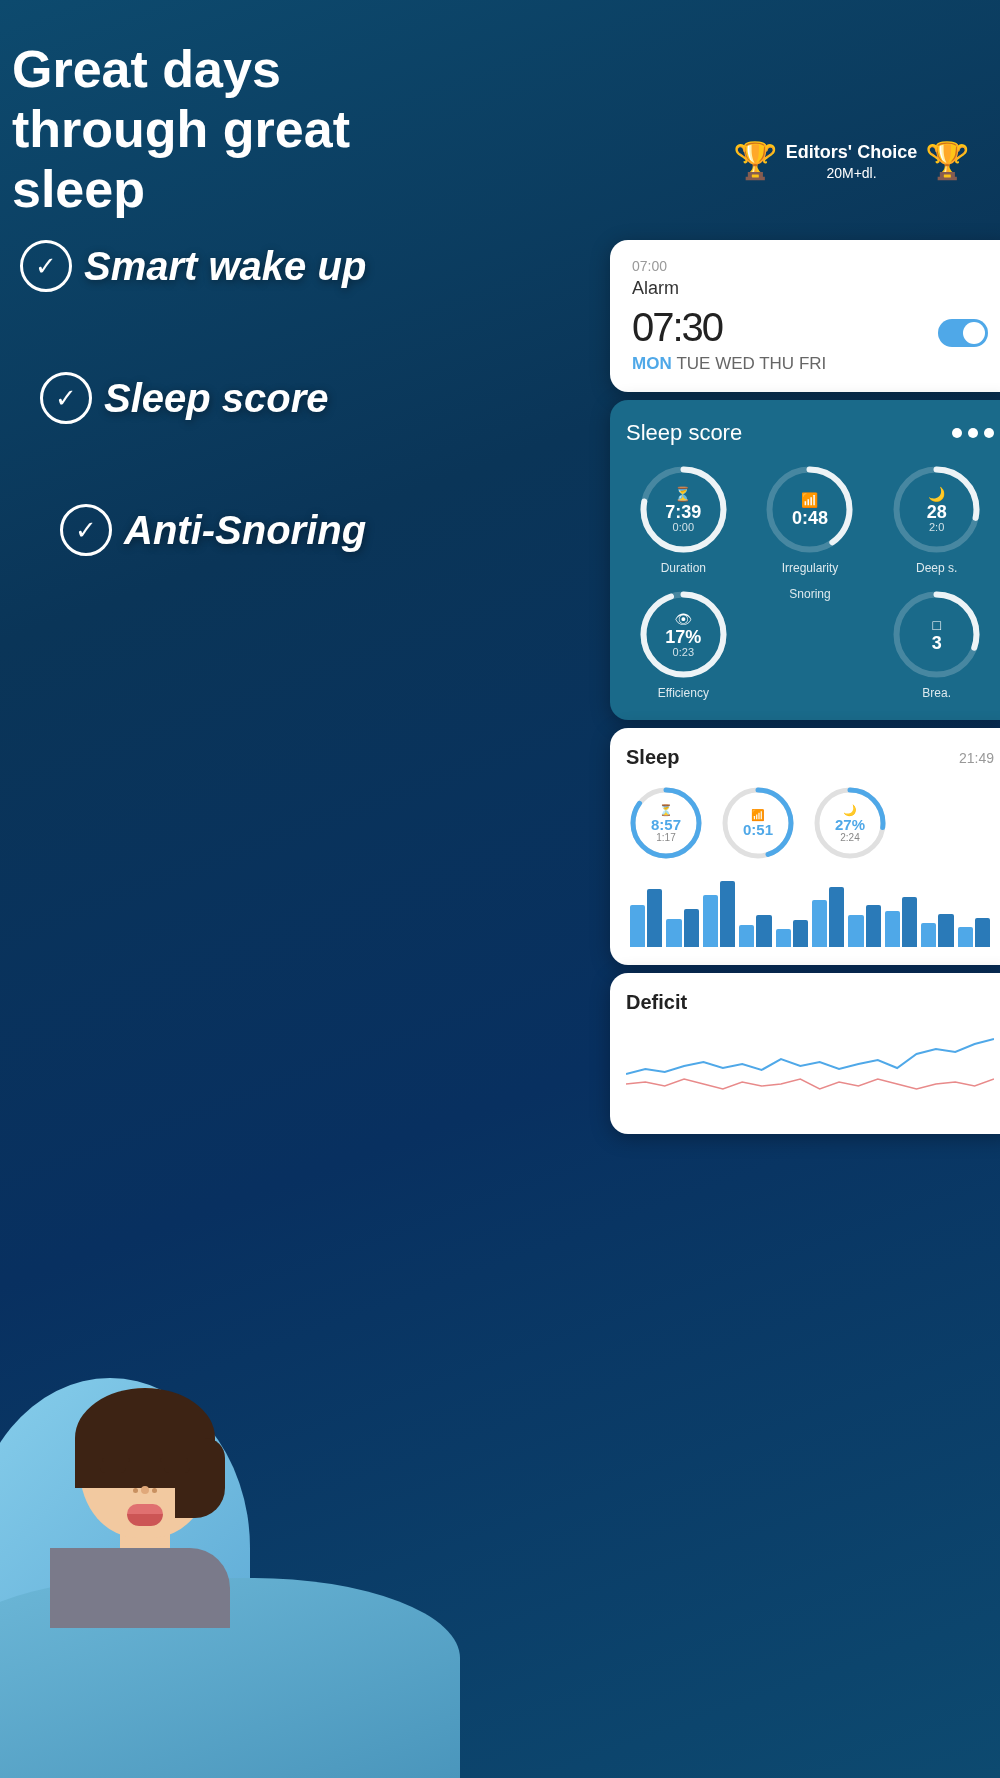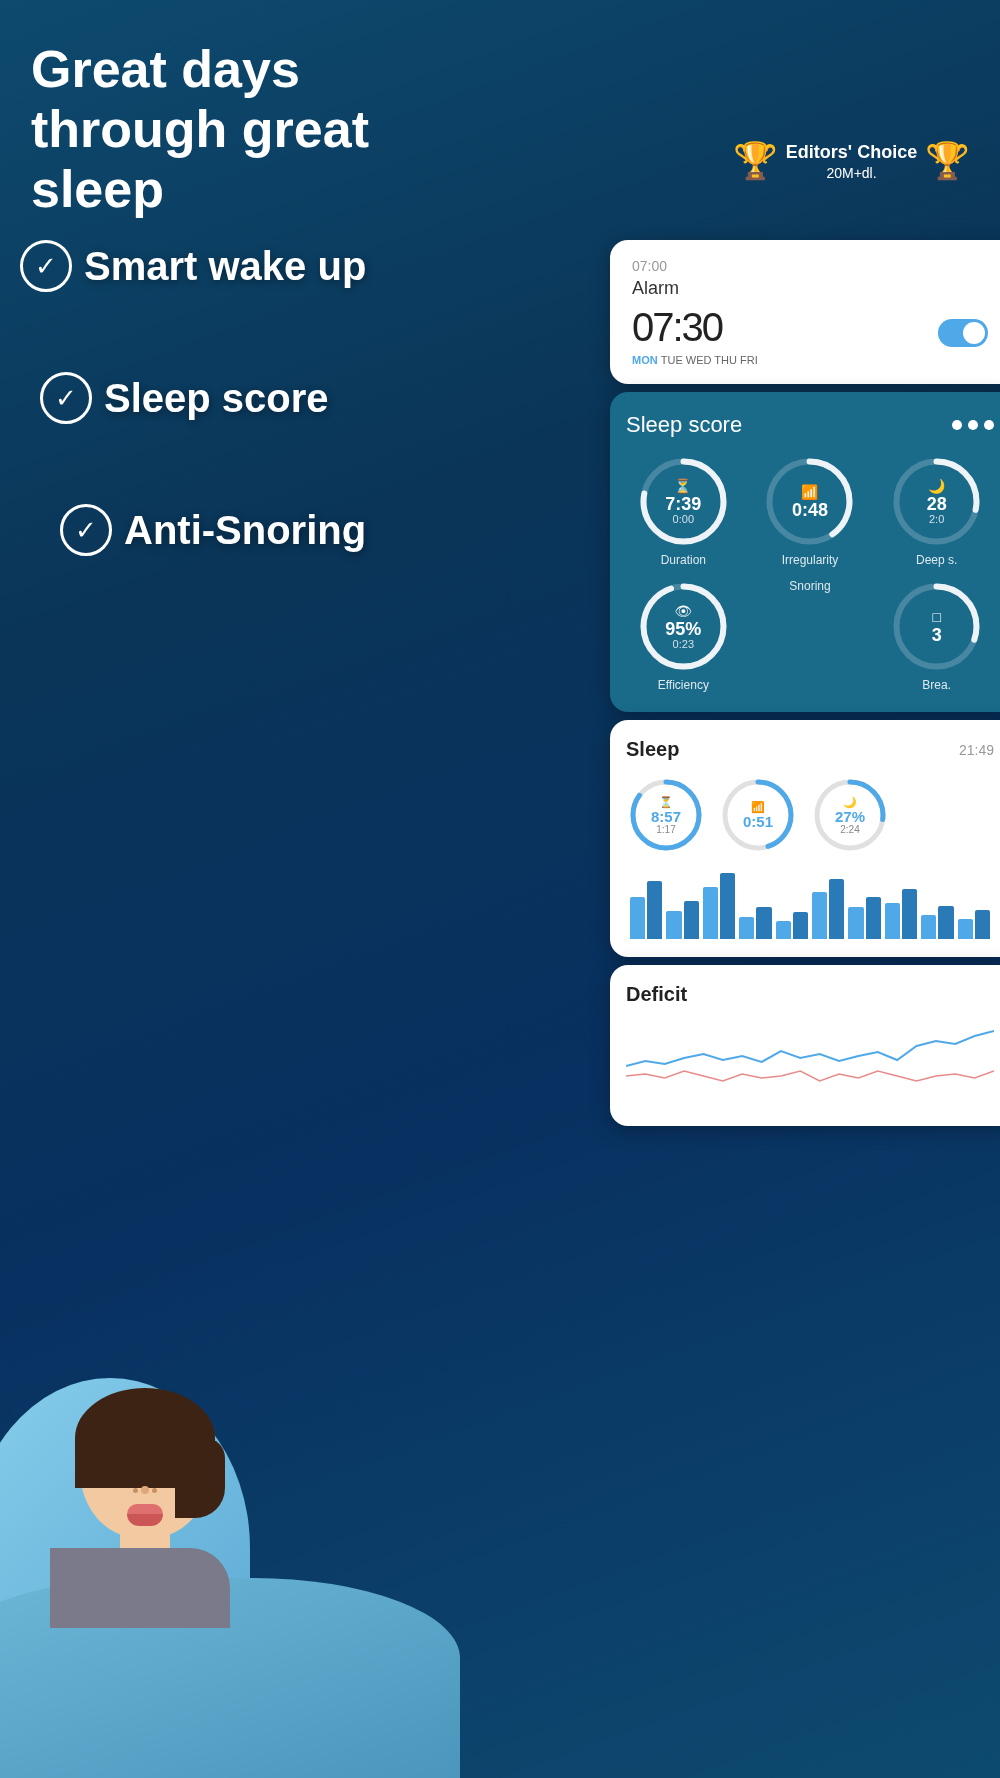--- a/index.html
+++ b/index.html
@@ -17,21 +17,21 @@
       position: absolute;
       inset: 0;
       background: linear-gradient(160deg, #0d4a6e 0%, #0a3558 30%, #083060 60%, #0d4a70 100%);
       z-index: 0;
     }
 
     
     .headline {
       position: absolute;
       top: 40px;
-      left: 31px;
+      left: 12px;
       z-index: 10;
       color: white;
       font-size: 52px;
       font-weight: 800;
       line-height: 1.15;
       max-width: 400px;
     }
 
     
     .editors-badge {
@@ -85,20 +85,21 @@
       justify-content: center;
       color: white;
       font-size: 26px;
       flex-shrink: 0;
     }
     .feature-label {
       color: white;
       font-size: 40px;
       font-weight: 700;
       text-shadow: 1px 2px 8px rgba(0,0,0,0.4);
+      font-style: italic;
     }
 
     
     .phone-mockup {
       position: absolute;
       right: -10px;
       top: 240px;
       width: 400px;
       z-index: 5;
       display: flex;
@@ -146,21 +147,21 @@
       content: '';
       position: absolute;
       right: 3px;
       top: 3px;
       width: 22px;
       height: 22px;
       background: white;
       border-radius: 50%;
     }
     .alarm-days {
-      font-size: 11px;
+      font-size: 17px;
       color: #666;
     }
     .alarm-days .active-day {
       color: #4fa8e8;
       font-weight: 700;
     }
 
     
     .sleep-score-card {
       background: #1a6a8a;
@@ -622,21 +623,21 @@
       </div>
 
       <div class="metric-circle-container">
         <div class="metric-circle">
           <svg viewBox="0 0 95 95">
             <circle class="circle-bg" cx="47.5" cy="47.5" r="40"></circle>
             <circle class="circle-progress" cx="47.5" cy="47.5" r="40" stroke-dasharray="251.2" stroke-dashoffset="13"></circle>
           </svg>
           <div class="metric-inner">
             <span class="metric-icon">👁</span>
-            <span class="metric-main">95%</span>
+            <span class="metric-main">17%</span>
             <span class="metric-sub">0:23</span>
           </div>
         </div>
         <span class="metric-label">Efficiency</span>
       </div>
 
       <div class="metric-circle-container">
         <span class="metric-label">Snoring</span>
       </div>
 

